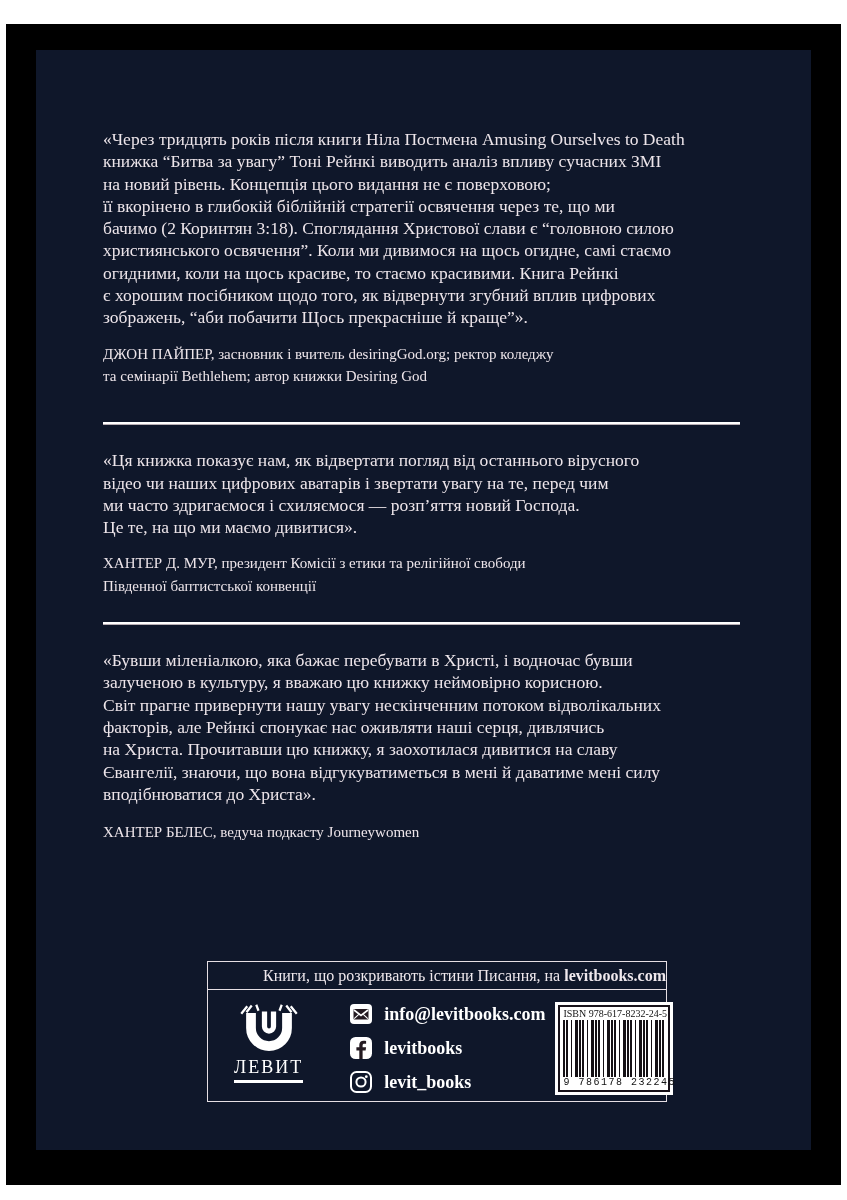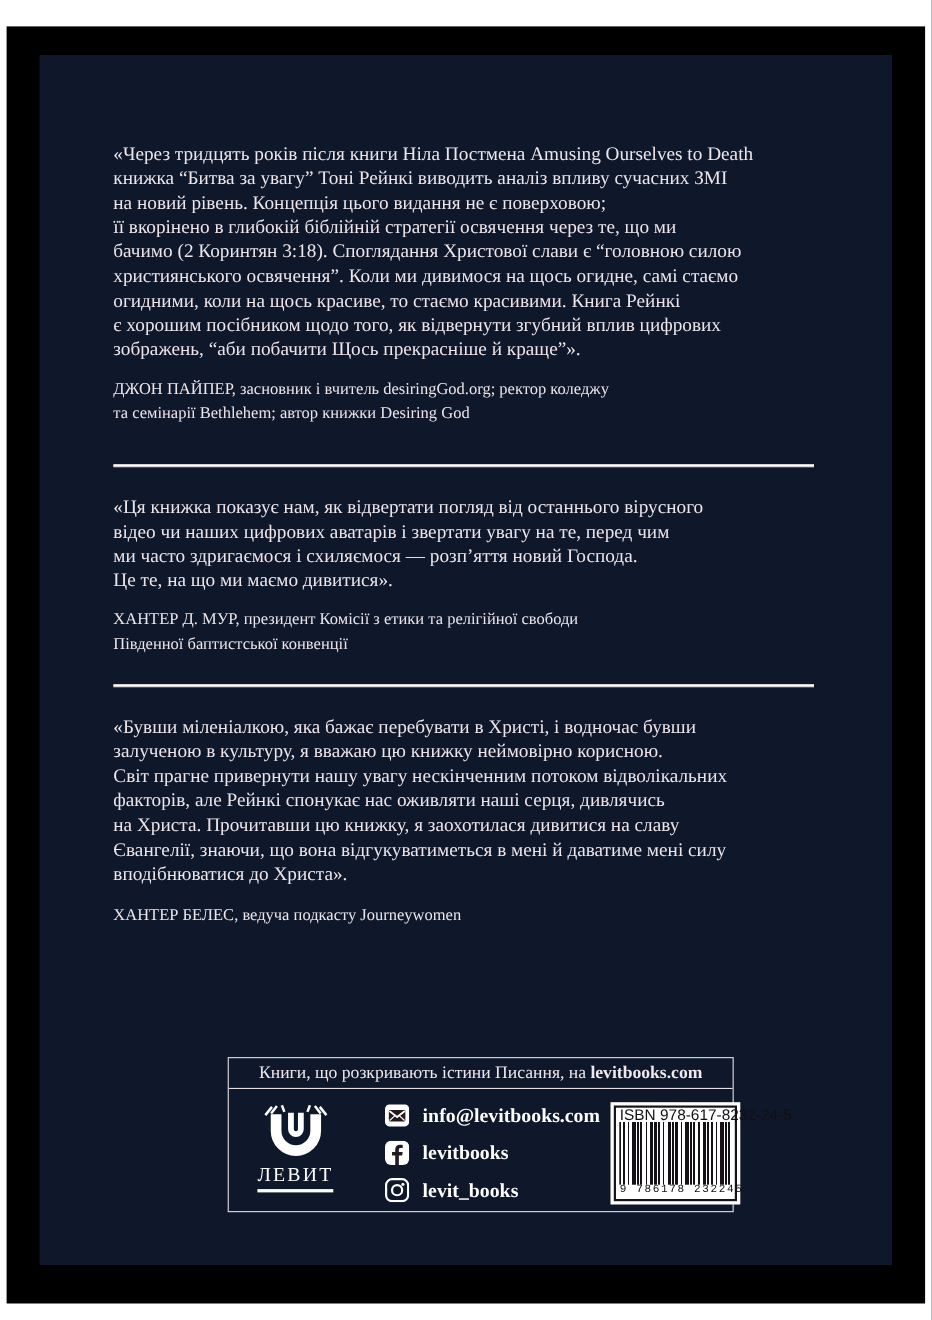--- a/index.html
+++ b/index.html
@@ -34,21 +34,21 @@
     background:linear-gradient(180deg,#ffffff 0%, #ffffff 55%, #8d7d87 100%);
   }
   .divider.d2 { margin-top:25px; }
 
   
   .footer-box {
     margin:118px 0 0 104px; width:460px; height:141px;
     border:1px solid #e6dfe4; box-sizing:border-box;
   }
   .tagline {
-    height:27px; line-height:27px; text-align:center;
+    height:27px; line-height:27px; text-align:right;
     border-bottom:1px solid #e6dfe4;
     color:#efe8ed; font-size:16px; white-space:nowrap;
   }
   .tagline b { font-weight:bold; }
   .footer-content {
     display:flex; align-items:flex-start;
     padding:12px 12px 0 26px;
   }
   .logo-block { width:92px; text-align:center; margin-top:2px; }
   .logo-text {
@@ -65,21 +65,21 @@
 
   .barcode-panel {
     width:118px; height:93px; margin-left:10px; background:#ffffff;
     padding:3px; box-sizing:border-box;
   }
   .barcode-inner {
     border:2px solid #18121a; height:100%; box-sizing:border-box;
     display:flex; flex-direction:column; padding:1px 3px 1px;
   }
   .isbn-label {
-    font-family:Liberation Sans, sans-serif; font-size:14px; line-height:11px;
+    font-family:Liberation Serif, serif; font-size:10px; line-height:11px;
     color:#111111; text-align:right; white-space:nowrap; letter-spacing:0px;
   }
   .bars {
     flex:1; margin-top:1px;
     background:repeating-linear-gradient(90deg,
       #141014 0 2px, #ffffff 2px 3px, #141014 3px 5px, #ffffff 5px 8px,
       #141014 8px 9px, #ffffff 9px 12px, #141014 12px 15px, #ffffff 15px 16px);
   }
   .barcode-digits {
     font-family:Liberation Mono, monospace; font-size:10px; line-height:12px;

